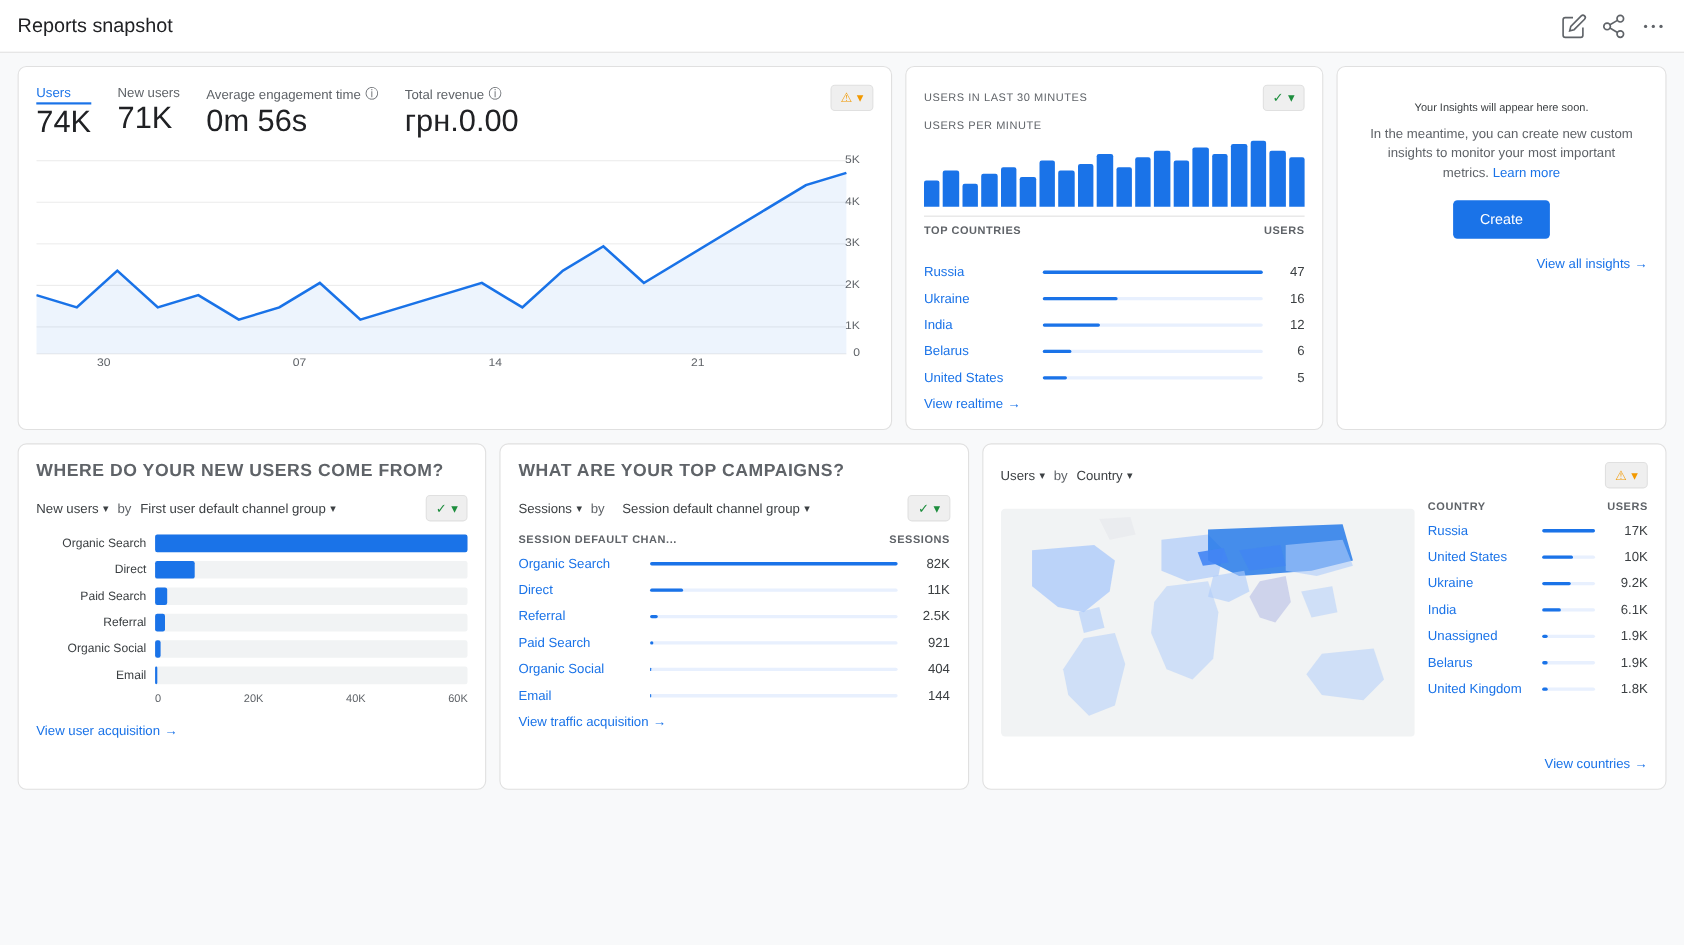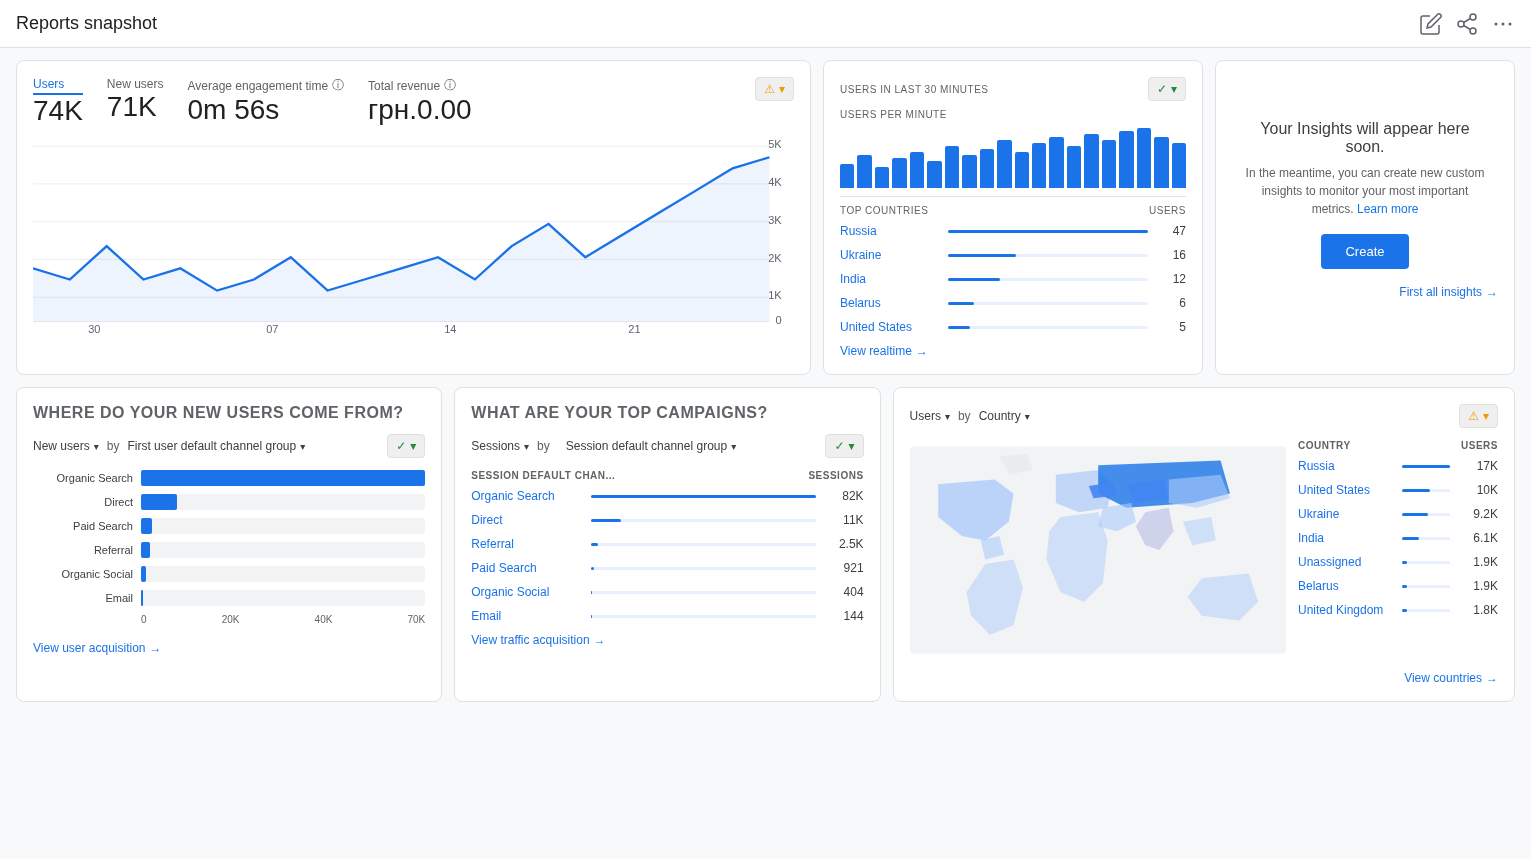--- a/index.html
+++ b/index.html
@@ -38,39 +38,39 @@
     
     .line-chart-container { position: relative; height: 200px; margin-top: 8px; }
     .chart-svg { width: 100%; height: 100%; }
 
     
     .bar-chart-mini { height: 60px; display: flex; align-items: flex-end; gap: 3px; margin: 8px 0; }
     .bar-mini { background: #1a73e8; border-radius: 2px 2px 0 0; flex: 1; }
 
     
     .country-table { width: 100%; }
-    .country-table-header { display: flex; justify-content: space-between; font-size: 10px; color: #5f6368; font-weight: 400; text-transform: uppercase; letter-spacing: 0.5px; margin-bottom: 8px; }
+    .country-table-header { display: flex; justify-content: space-between; font-size: 10px; color: #5f6368; font-weight: 700; text-transform: uppercase; letter-spacing: 0.5px; margin-bottom: 24px; }
     .country-row { display: flex; align-items: center; margin-bottom: 10px; }
     .country-name { flex: 1; font-size: 12px; color: #1a73e8; cursor: pointer; }
     .country-bar-bg { flex: 2; height: 3px; background: #e8f0fe; border-radius: 2px; margin: 0 8px; position: relative; }
     .country-bar-fill { height: 3px; background: #1a73e8; border-radius: 2px; }
     .country-value { font-size: 12px; color: #3c4043; width: 30px; text-align: right; }
 
     .view-link { color: #1a73e8; font-size: 12px; cursor: pointer; text-decoration: none; display: flex; align-items: center; gap: 4px; margin-top: 8px; }
 
     
     .realtime-title { font-size: 10px; color: #5f6368; text-transform: uppercase; letter-spacing: 0.5px; }
     .realtime-count { font-size: 48px; font-weight: 300; color: #202124; line-height: 1; }
     .realtime-subtitle { font-size: 10px; color: #5f6368; text-transform: uppercase; letter-spacing: 0.5px; margin-bottom: 6px; }
 
     
     .insights-header { display: flex; align-items: center; gap: 8px; margin-bottom: 16px; }
     .insights-title { font-size: 14px; font-weight: 500; }
     .insights-body { text-align: center; padding: 16px 8px; }
-    .insights-body p { font-size: 16px; font-weight: 500; margin-bottom: 8px; margin-top: 27px; }
+    .insights-body p { font-size: 10px; font-weight: 500; margin-bottom: 8px; }
     .insights-body .sub { font-size: 12px; color: #5f6368; line-height: 1.5; }
     .insights-body .learn-link { color: #1a73e8; cursor: pointer; }
     .create-btn { background: #1a73e8; color: #fff; border: none; border-radius: 4px; padding: 10px 24px; font-size: 13px; cursor: pointer; margin-top: 16px; }
 
     
     .bottom-row { display: flex; gap: 12px; }
     .card-acquisition { flex: 1; min-width: 0; }
     .card-campaigns { flex: 1; min-width: 0; }
     .card-countries { flex: 1.5; min-width: 0; }
 
@@ -282,21 +282,21 @@
       <div class="insights-body">
         <p>Your Insights will appear here soon.</p>
         <span class="sub">
           <span>In the meantime, you can create new custom insights to monitor your most important metrics.</span>
           <span class="learn-link"> <span>Learn more</span></span>
         </span>
         <br>
         <button class="create-btn">Create</button>
       </div>
       <a class="view-link" style="justify-content:flex-end;margin-top:auto;">
-        <span>First all insights</span> →
+        <span>View all insights</span> →
       </a>
     </div>
   </div>
 
   <div class="bottom-row">
 
     <div class="card card-acquisition">
       <div class="section-title">WHERE DO YOUR NEW USERS COME FROM?</div>
       <div class="filter-row">
         <span class="filter-chip">
@@ -350,21 +350,21 @@
         <div class="h-bar-row">
           <span class="h-bar-label">Email</span>
           <div class="h-bar-track">
             <div class="h-bar-fill" style="width:0.8%;"></div>
           </div>
         </div>
         <div class="h-bar-axis">
           <span>0</span>
           <span>20K</span>
           <span>40K</span>
-          <span>70K</span>
+          <span>60K</span>
         </div>
       </div>
 
       <a class="view-link" style="margin-top:16px;">
         <span>View user acquisition</span> →
       </a>
     </div>
 
     <div class="card card-campaigns">
       <div class="section-title">WHAT ARE YOUR TOP CAMPAIGNS?</div>

